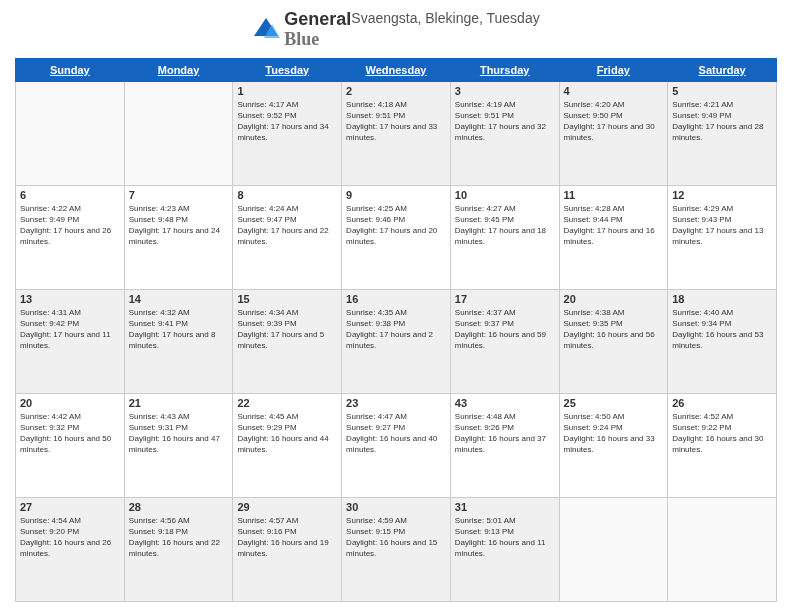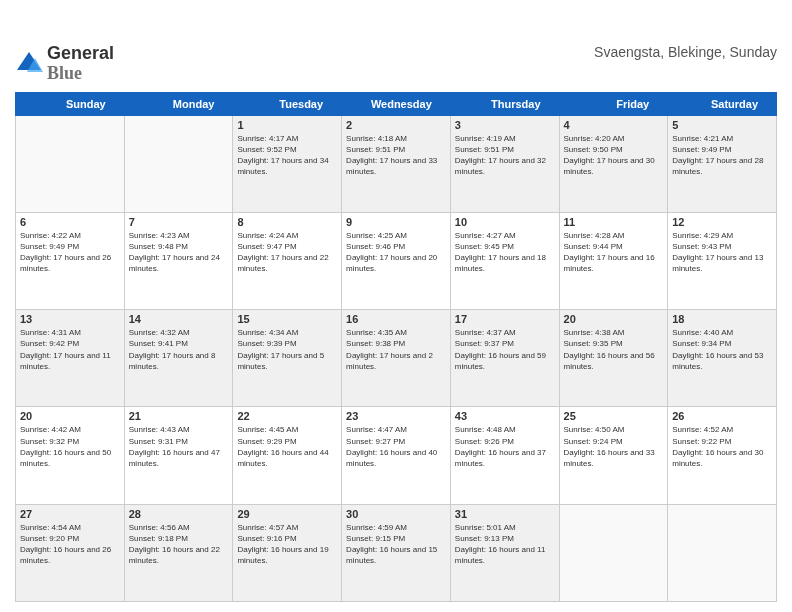--- a/index.html
+++ b/index.html
@@ -12,24 +12,23 @@
     }
     .page {
       width: 792px;
       height: 612px;
       padding: 10px 15px;
       display: flex;
       flex-direction: column;
     }
     .header {
       display: flex;
-      justify-content: space-between;
+      justify-content: center;
       align-items: flex-start;
       margin-bottom: 8px;
-      margin-top: 34px;
     }
     .logo {
       display: flex;
       align-items: center;
       gap: 4px;
     }
     .logo-text {
       font-size: 18px;
       font-weight: bold;
       line-height: 1.1;
@@ -58,23 +57,24 @@
       border: 1px solid #ccc;
       border-collapse: collapse;
       width: 100%;
       table-layout: fixed;
     }
     .calendar th {
       background: #1565c0;
       color: #fff;
       font-size: 11px;
       font-weight: bold;
-      padding: 5px 18px;
-      text-align: right;
+      padding: 5px 4px;
+      text-align: center;
       border: 1px solid #1565c0;
+      text-decoration: underline;
     }
     .calendar td {
       vertical-align: top;
       border: 1px solid #ccc;
       padding: 3px 4px;
       font-size: 8.5px;
       color: #333;
       height: 88px;
     }
     .calendar td.empty {
@@ -107,21 +107,21 @@
       <svg class="logo-icon" viewBox="0 0 28 28">
         <polygon points="14,2 26,20 2,20" fill="#1565c0"></polygon>
         <polygon points="20,8 28,22 12,22" fill="#42a5f5" opacity="0.7"></polygon>
       </svg>
       <div class="logo-text">
         <span class="logo-general">General</span><br>
         <span class="logo-blue">Blue</span>
       </div>
     </div>
     <div class="title-block">
-      <div class="location">Svaengsta, Blekinge, Sunday</div>
+      <div class="location">Svaengsta, Blekinge, Tuesday</div>
     </div>
   </div>
 
   <table class="calendar">
     <thead>
       <tr>
         <th><span>Sunday</span></th>
         <th><span>Monday</span></th>
         <th><span>Tuesday</span></th>
         <th><span>Wednesday</span></th>

